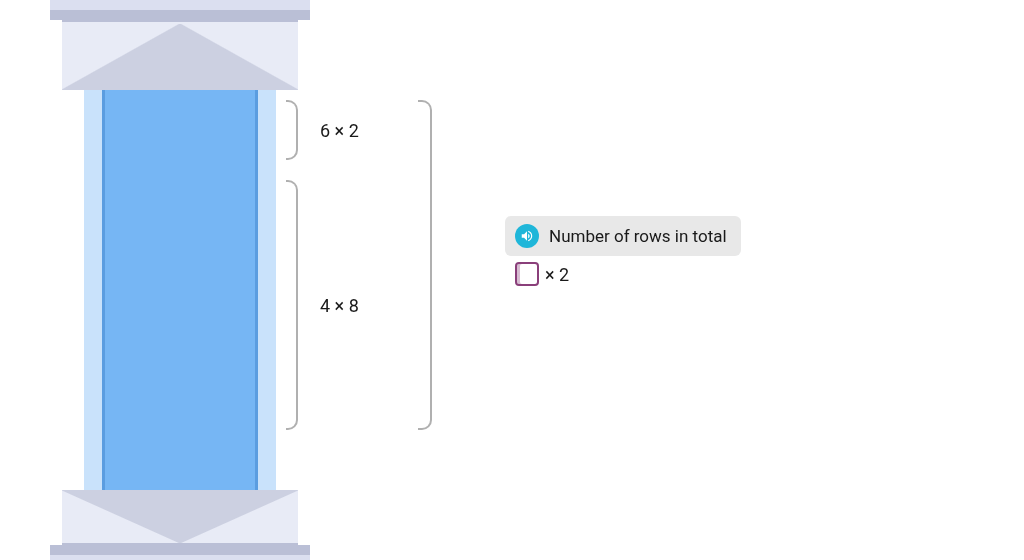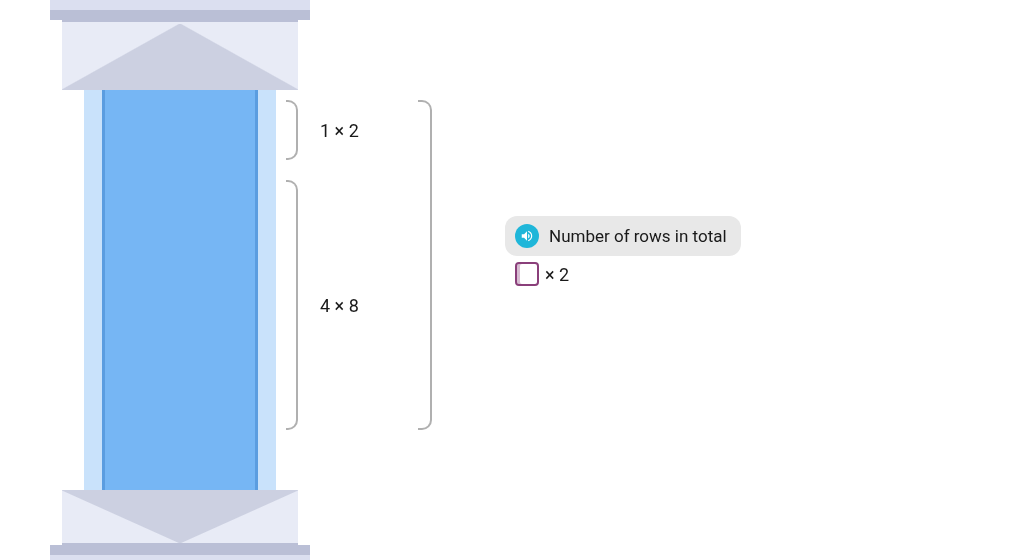--- a/index.html
+++ b/index.html
@@ -141,21 +141,21 @@
     }
     .label-1 { left: 320px; top: 120px; }
     .label-2 { left: 320px; top: 295px; }
     
     
     .prompt-box {
       position: absolute;
       left: 505px;
       top: 216px;
       background: #e8e8e8;
-      border-radius: 12px;
+      border-radius: 6px;
       padding: 8px 14px 8px 10px;
       display: flex;
       align-items: center;
       gap: 10px;
       font-size: 17px;
       color: #1a1a1a;
     }
     .audio-icon {
       width: 24px;
       height: 24px;
@@ -198,21 +198,21 @@
   </div>
   <div class="shaft"></div>
   <div class="capital-bottom">
     <div class="cap-bot-neck"></div>
     <div class="cap-bot-triangles"></div>
     <div class="cap-bot-bar"></div>
   </div>
 </div>
 
 <div class="bracket bracket-small-1"></div>
-<div class="bracket-label label-1">1 × 2</div>
+<div class="bracket-label label-1">6 × 2</div>
 
 <div class="bracket bracket-small-2"></div>
 <div class="bracket-label label-2">4 × 8</div>
 
 <div class="bracket bracket-large"></div>
 
 <div class="prompt-box">
   <span class="audio-icon">
     <svg viewBox="0 0 24 24">
         <path d="M3 9v6h4l5 5V4L7 9H3zm13.5 3c0-1.8-1-3.3-2.5-4v8c1.5-.7 2.5-2.2 2.5-4zM14 3.2v2c2.9.9 5 3.5 5 6.8s-2.1 5.9-5 6.8v2c4-.9 7-4.5 7-8.8s-3-7.9-7-8.8z"></path>

